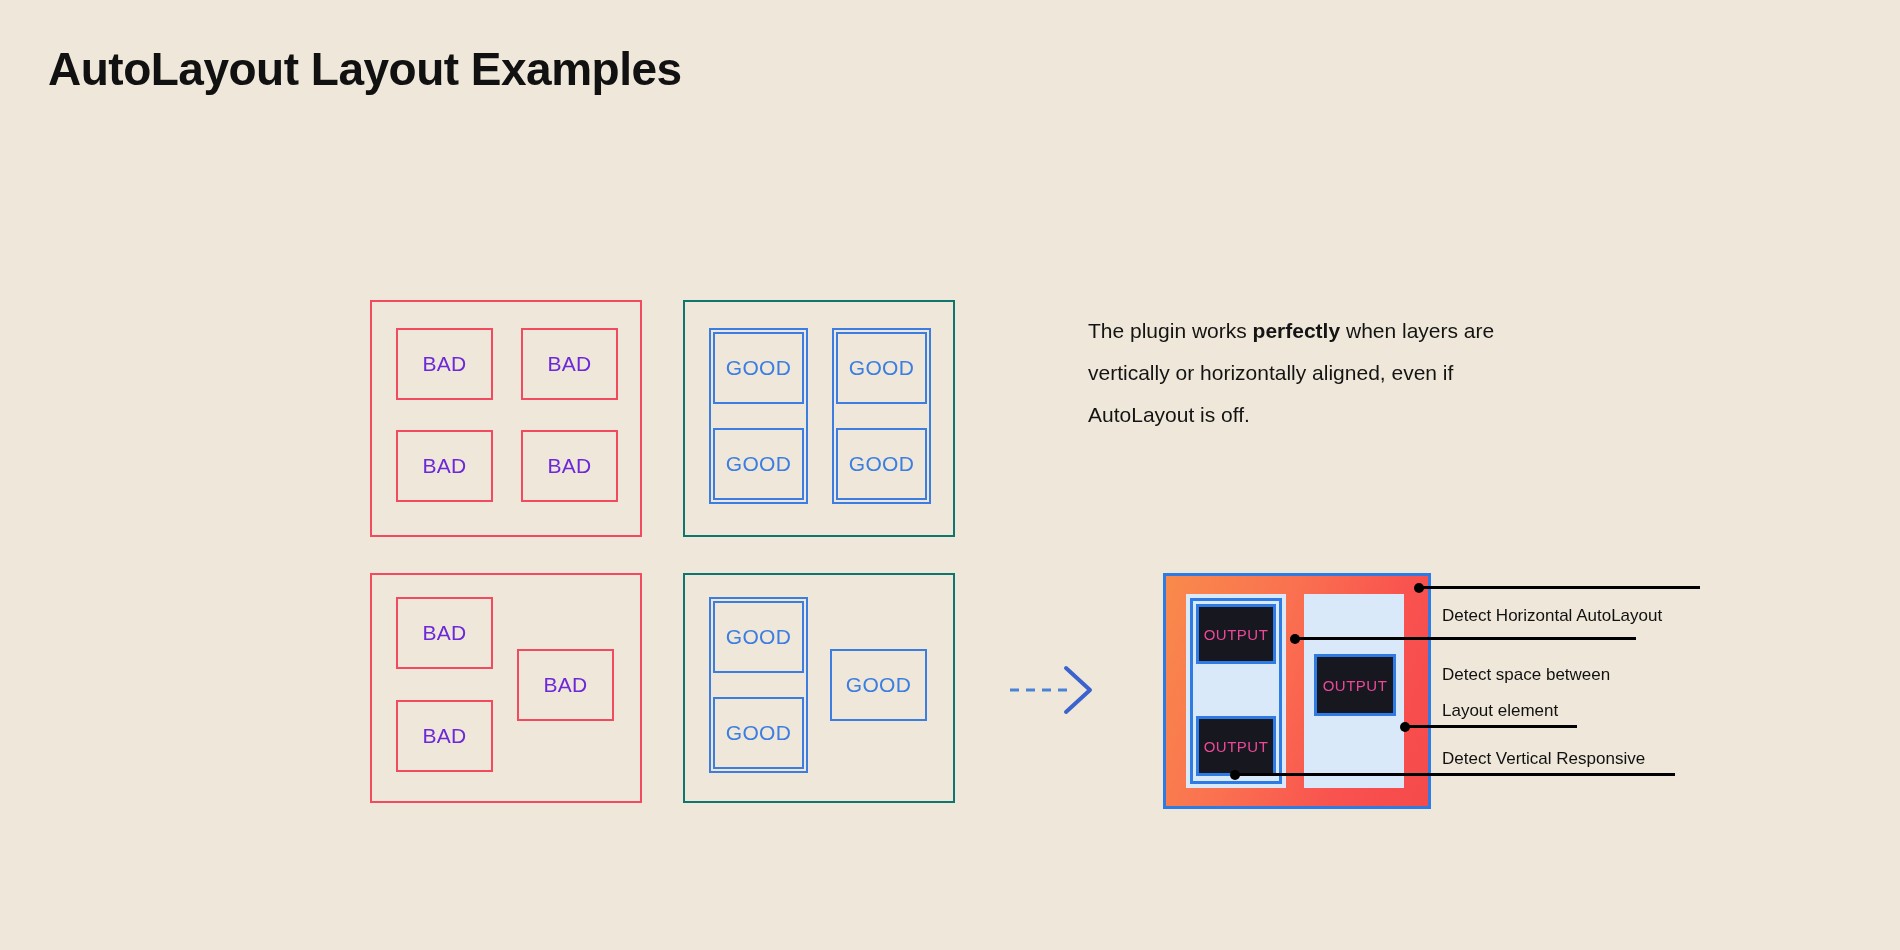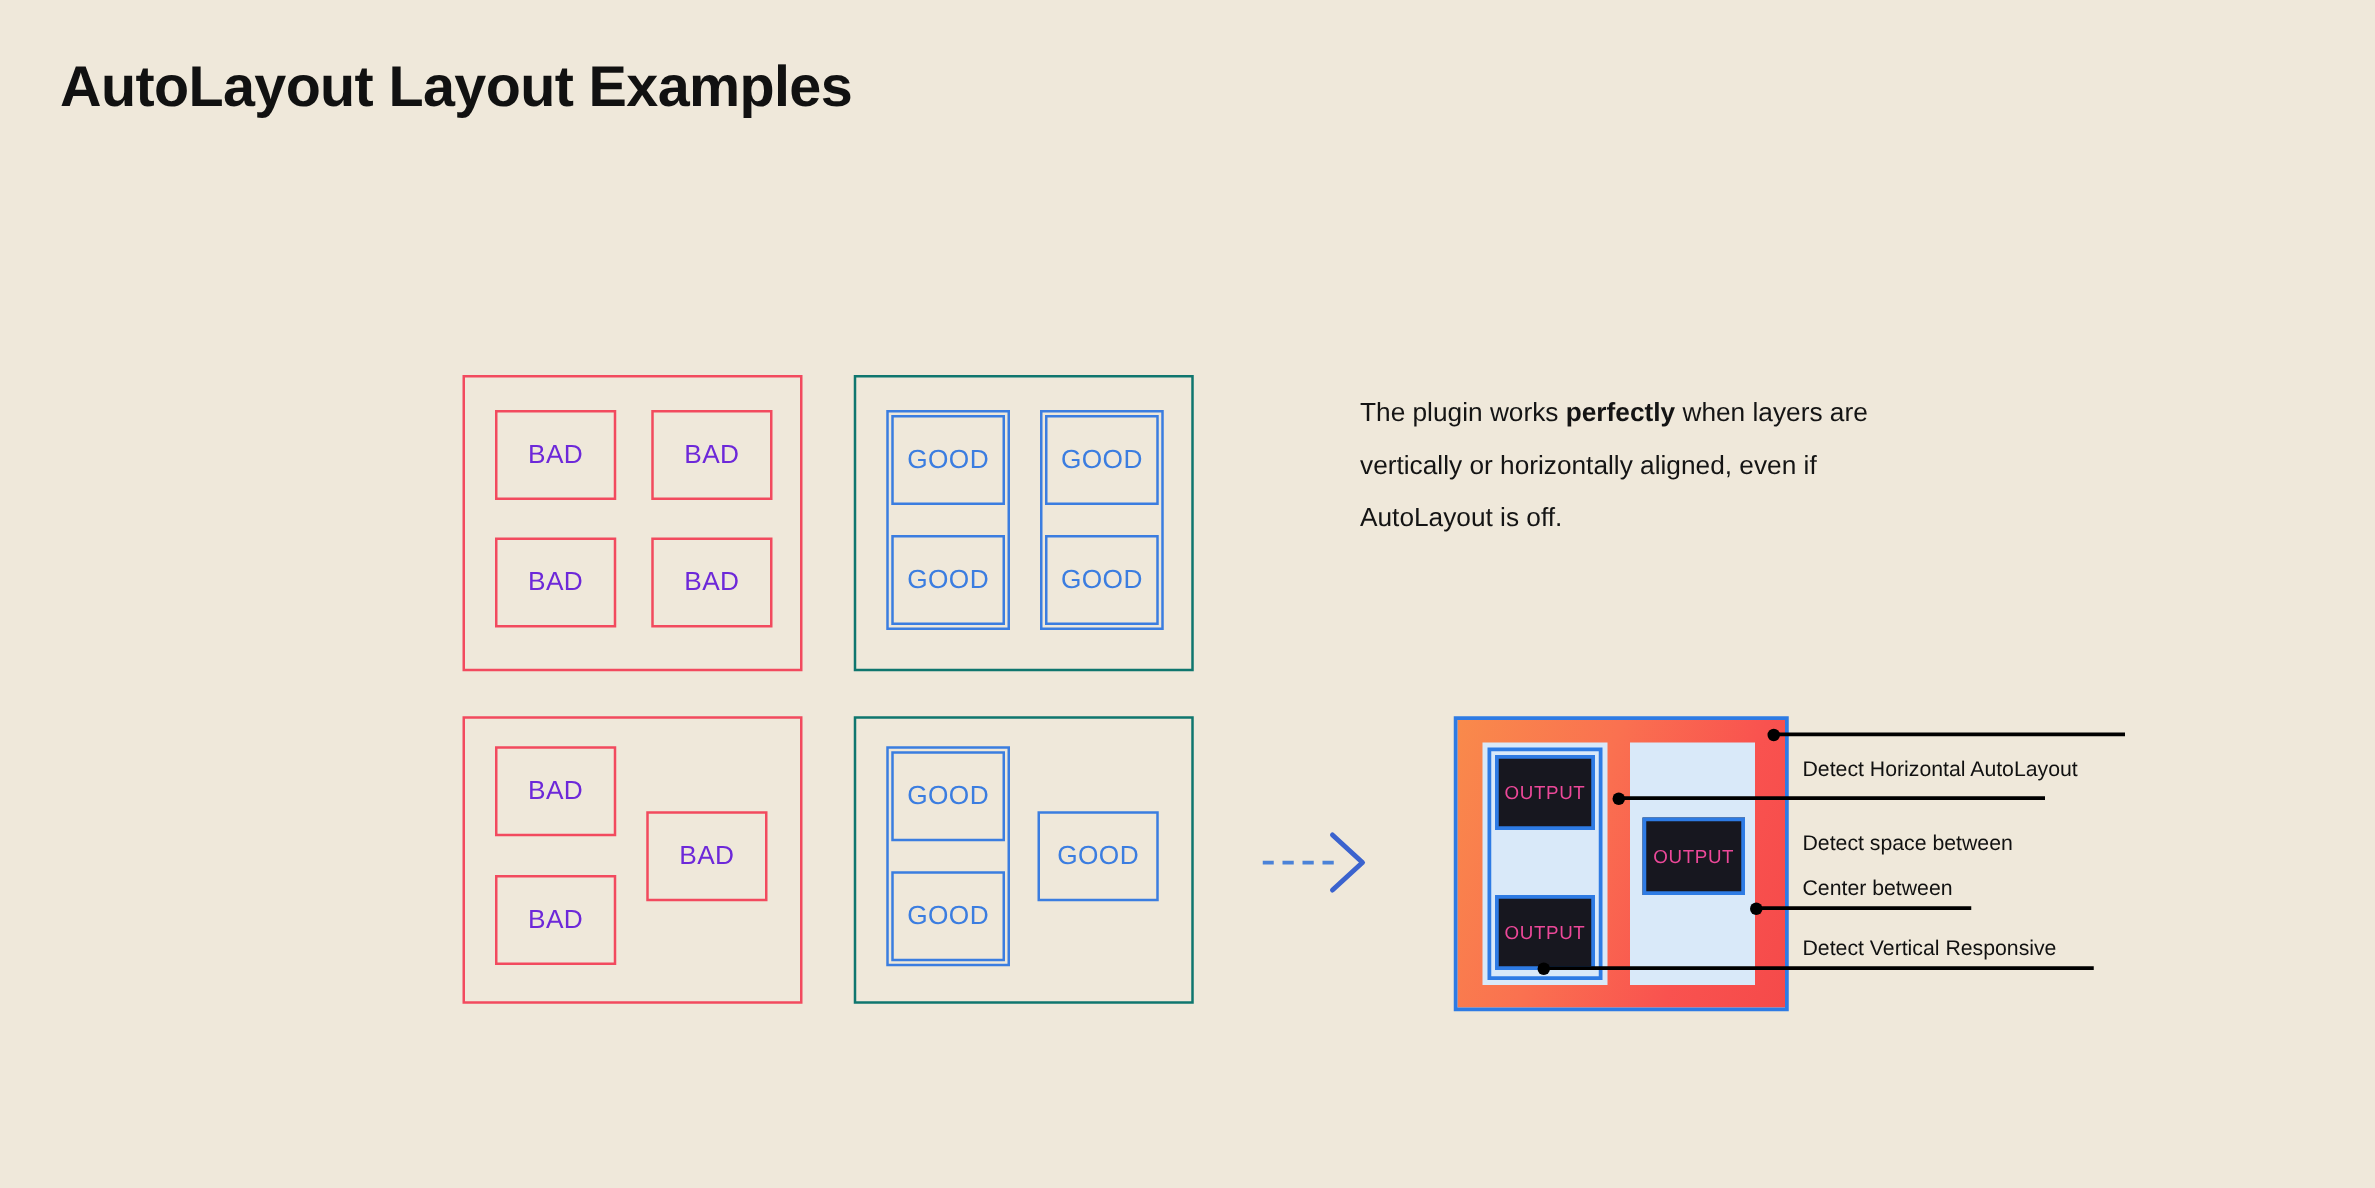--- a/index.html
+++ b/index.html
@@ -240,17 +240,17 @@
 <div class="anno-dot" style="left:1414px; top:583px;"></div>
 <div class="anno-line" style="left:1419px; top:586px; width:281px;"></div>
 <div class="anno-label" style="left:1442px; top:562px;margin-top:44px;">Detect Horizontal AutoLayout</div>
 
 <div class="anno-dot" style="left:1290px; top:634px;"></div>
 <div class="anno-line" style="left:1295px; top:637px; width:341px;"></div>
 <div class="anno-label" style="left:1442px; top:633px;margin-top:32px;">Detect space between</div>
 
 <div class="anno-dot" style="left:1400px; top:722px;"></div>
 <div class="anno-line" style="left:1405px; top:725px; width:172px;"></div>
-<div class="anno-label" style="left:1442px; top:701px;">Center between</div>
+<div class="anno-label" style="left:1442px; top:701px;">Layout element</div>
 
 <div class="anno-dot" style="left:1230px; top:770px;"></div>
 <div class="anno-line" style="left:1235px; top:773px; width:440px;"></div>
 <div class="anno-label" style="left:1442px; top:749px;">Detect Vertical Responsive</div>
 
 </body></html>

